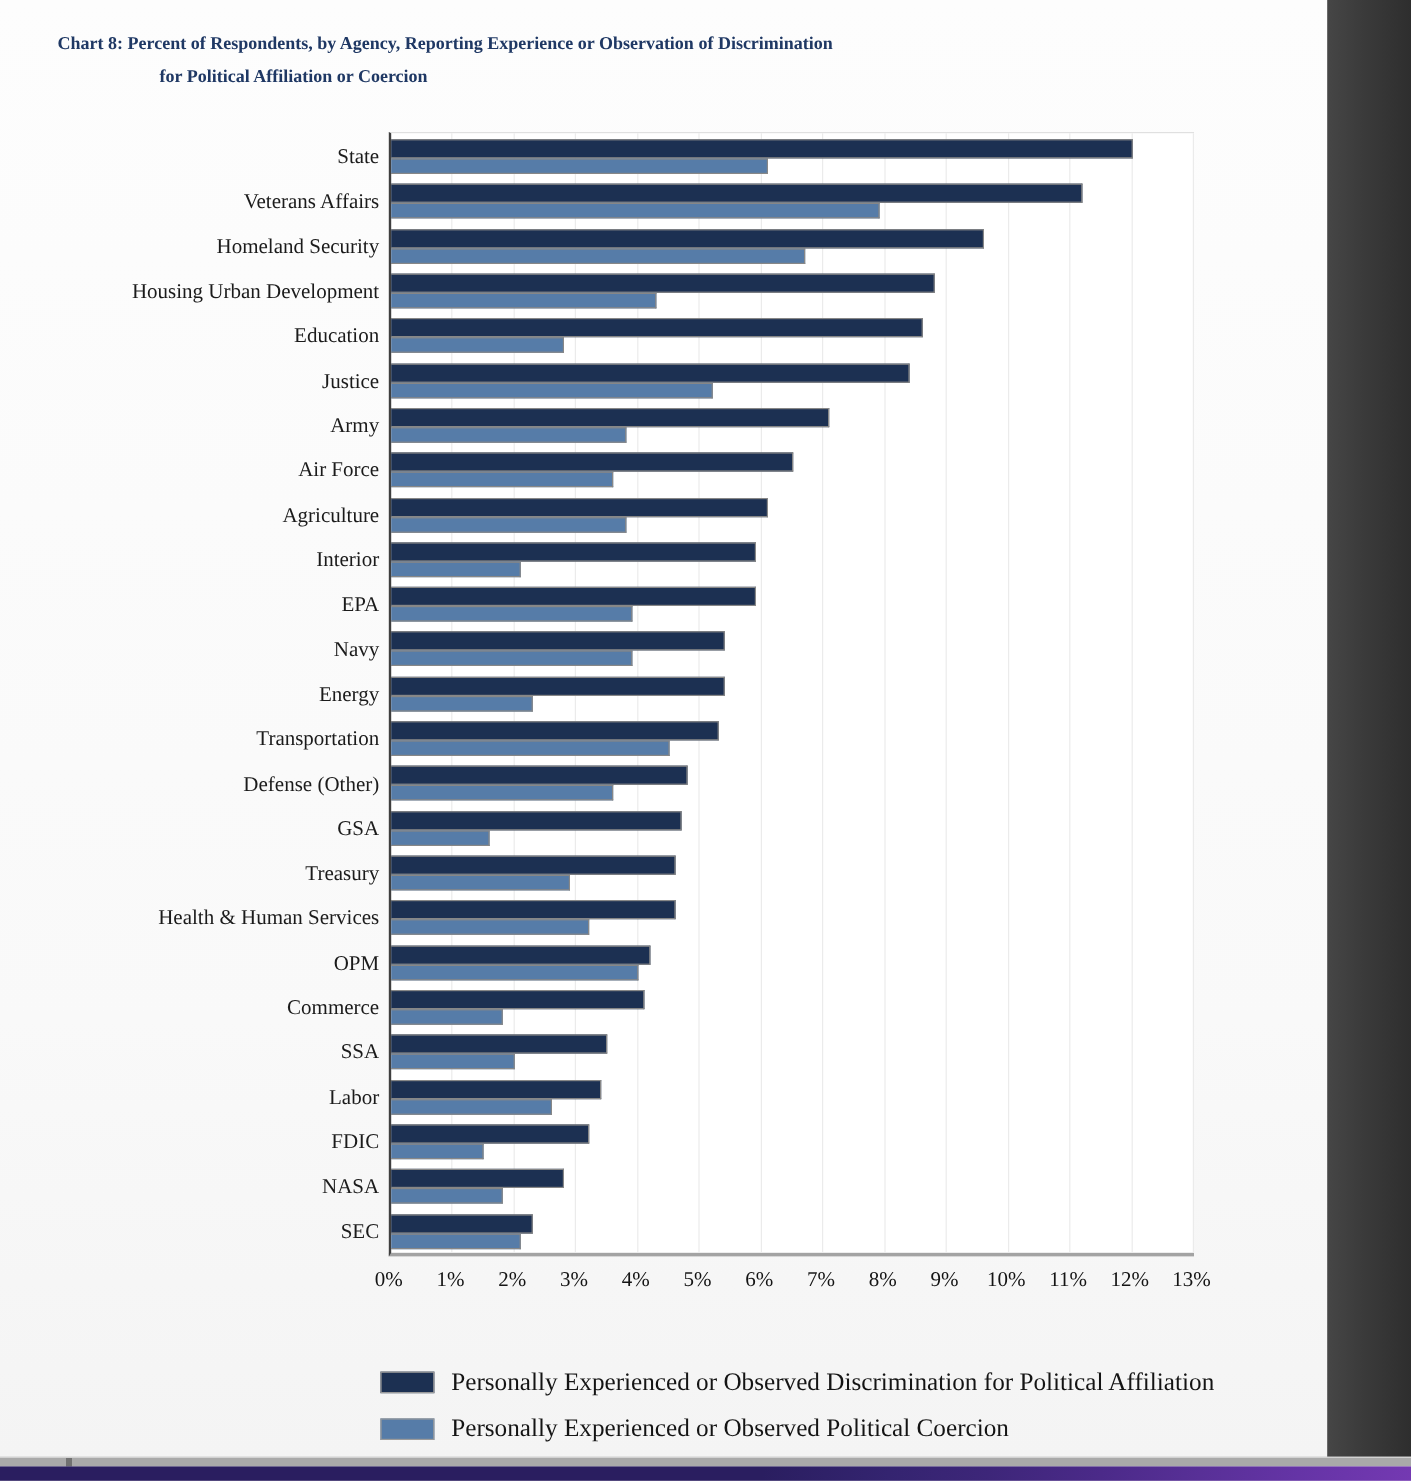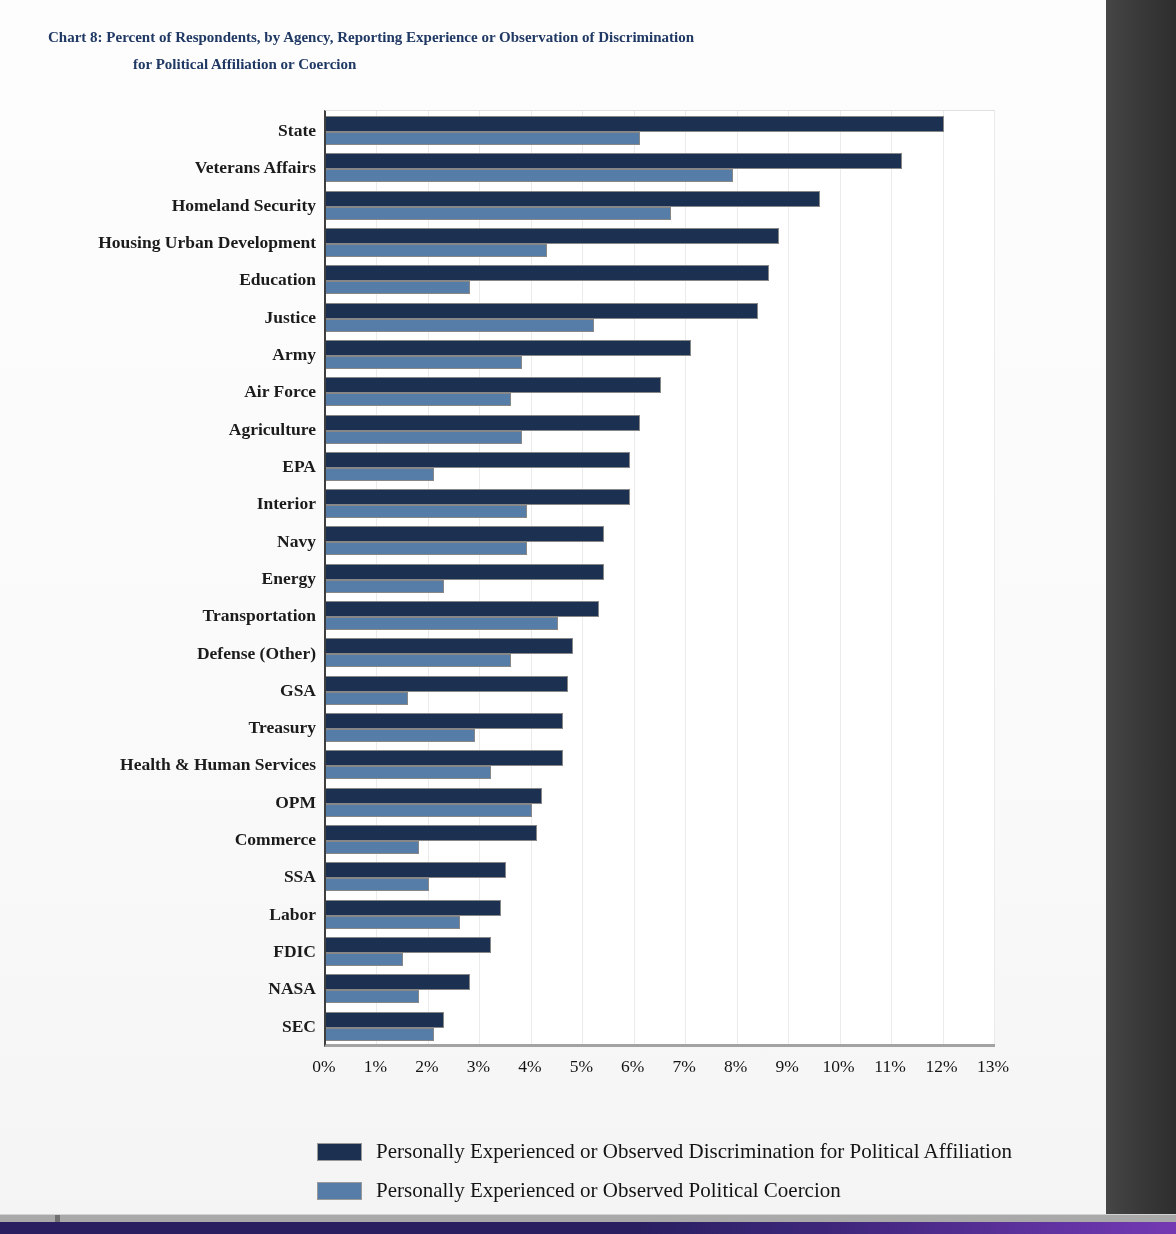--- a/index.html
+++ b/index.html
@@ -24,21 +24,20 @@
   .labels {
     position: absolute; left: 0; top: 110px; width: 316px; height: 933px;
     display: flex; flex-direction: column;
     color: #1b1b1b; font-size: 17.5px;
   }
   .cat-label {
     height: 37.32px; box-sizing: border-box;
     display: flex; align-items: center; justify-content: flex-end;
     padding-top: 4px;
     white-space: nowrap;
-    font-weight: bold;
   }
 
   .plot {
     position: absolute; left: 324px; top: 110px; width: 669px; height: 933px;
     background: #ffffff;
     border-left: 2px solid #3f3f3f;
     border-top: 1px solid #e0e0e0;
     border-bottom: 3px solid #a3a3a3;
     box-sizing: content-box;
     display: flex; flex-direction: column;
@@ -118,22 +117,22 @@
   <div class="labels" id="labels">
       <div class="cat-label">State</div>
       <div class="cat-label">Veterans Affairs</div>
       <div class="cat-label">Homeland Security</div>
       <div class="cat-label">Housing Urban Development</div>
       <div class="cat-label">Education</div>
       <div class="cat-label">Justice</div>
       <div class="cat-label">Army</div>
       <div class="cat-label">Air Force</div>
       <div class="cat-label">Agriculture</div>
+      <div class="cat-label">Interior</div>
       <div class="cat-label">EPA</div>
-      <div class="cat-label">Interior</div>
       <div class="cat-label">Navy</div>
       <div class="cat-label">Energy</div>
       <div class="cat-label">Transportation</div>
       <div class="cat-label">Defense (Other)</div>
       <div class="cat-label">GSA</div>
       <div class="cat-label">Treasury</div>
       <div class="cat-label">Health &amp; Human Services</div>
       <div class="cat-label">OPM</div>
       <div class="cat-label">Commerce</div>
       <div class="cat-label">SSA</div>

